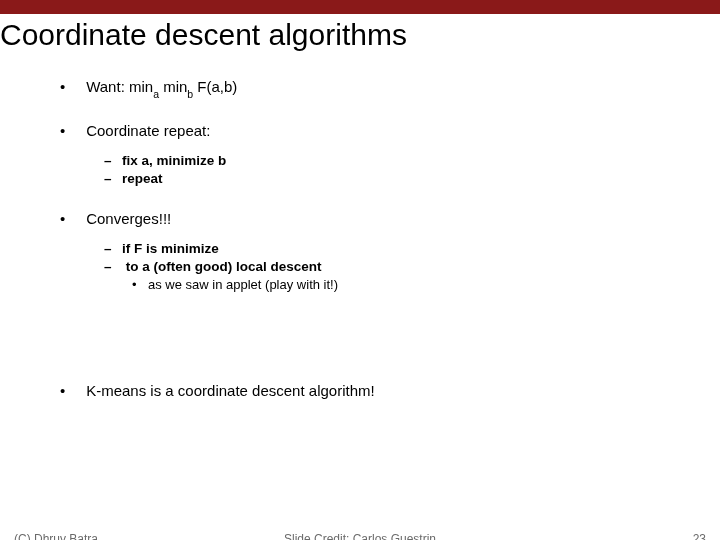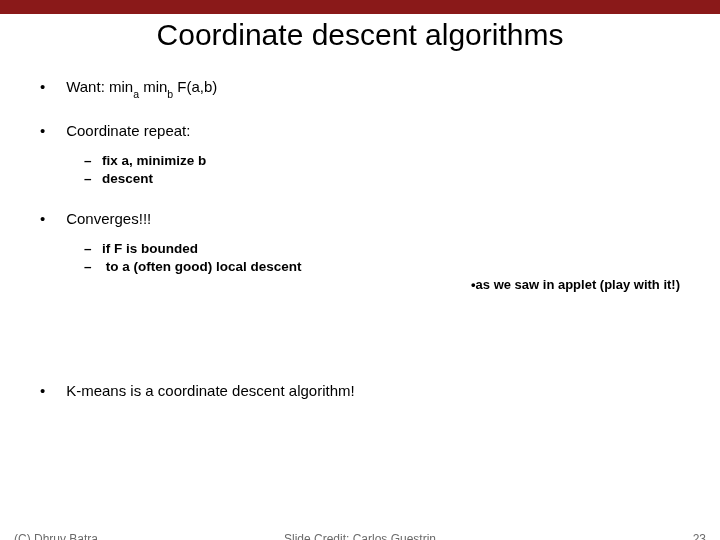--- a/index.html
+++ b/index.html
@@ -1,27 +1,27 @@
 <!DOCTYPE html>
 <html><head>
 <meta charset="utf-8">
 <style>
   * { margin: 0; padding: 0; box-sizing: border-box; }
   html, body { width: 720px; height: 540px; font-family: Arial, Helvetica, sans-serif; background: #fff; overflow: hidden; }
   .topbar { width: 100%; height: 14px; background: #8a1919; }
-  .title { text-align: center; font-size: 30px; font-weight: 400; margin-top: 4px; letter-spacing: 0px; }
-  .content { padding: 0 40px; }
+  .title { text-align: left; font-size: 30px; font-weight: 400; margin-top: 4px; letter-spacing: 0px; }
+  .content { padding: 0 60px; }
   ul.level1 { list-style: none; margin-top: 26px; }
   ul.level1 > li { font-size: 15px; margin-bottom: 24px; }
   ul.level1 > li::before { content: "•"; display: inline-block; width: 22px; }
   ul.level2 { list-style: none; margin-left: 44px; margin-top: 14px; }
   ul.level2 > li { font-size: 13.5px; font-weight: bold; margin-bottom: 3px; }
   ul.level2 > li::before { content: "–"; display: inline-block; width: 18px; font-weight: bold; }
   ul.level3 { list-style: none; margin-left: 28px; margin-top: 3px; }
-  ul.level3 > li { font-size: 13px; font-weight: bold; margin-bottom: 2px; text-align: right; }
+  ul.level3 > li { font-size: 13px; font-weight: normal; margin-bottom: 2px; }
   ul.level3 > li::before { content: "•"; display: inline-block; width: 16px; }
   .sub { font-size: 0.7em; vertical-align: sub; position: relative; top: 0.15em; }
   .footer { position: absolute; bottom: 8px; left: 0; width: 720px; font-size: 12px; color: #6a6a6a; }
   .footer-left { position: absolute; left: 14px; }
   .footer-center { position: absolute; left: 0; width: 100%; text-align: center; }
   .footer-right { position: absolute; right: 14px; }
   .spacer-big { height: 40px; }
 </style>
 </head>
 <body>
@@ -33,28 +33,28 @@
 <div class="content">
   <ul class="level1">
     <li>
       <span>Want: min</span><span class="sub">a</span><span> min</span><span class="sub">b</span><span> F(a,b)</span>
     </li>
 
     <li>
       <span>Coordinate repeat:</span>
       <ul class="level2">
         <li><span>fix a, minimize b</span></li>
-        <li><span>descent</span></li>
+        <li><span>repeat</span></li>
       </ul>
     </li>
 
     <li>
       <span>Converges!!!</span>
       <ul class="level2">
-        <li><span>if F is bounded</span></li>
+        <li><span>if F is minimize</span></li>
         <li>
           <span>to a (often good) local descent</span>
           <ul class="level3">
             <li><span>as we saw in applet (play with it!)</span></li>
           </ul>
         </li>
       </ul>
     </li>
   </ul>
 

